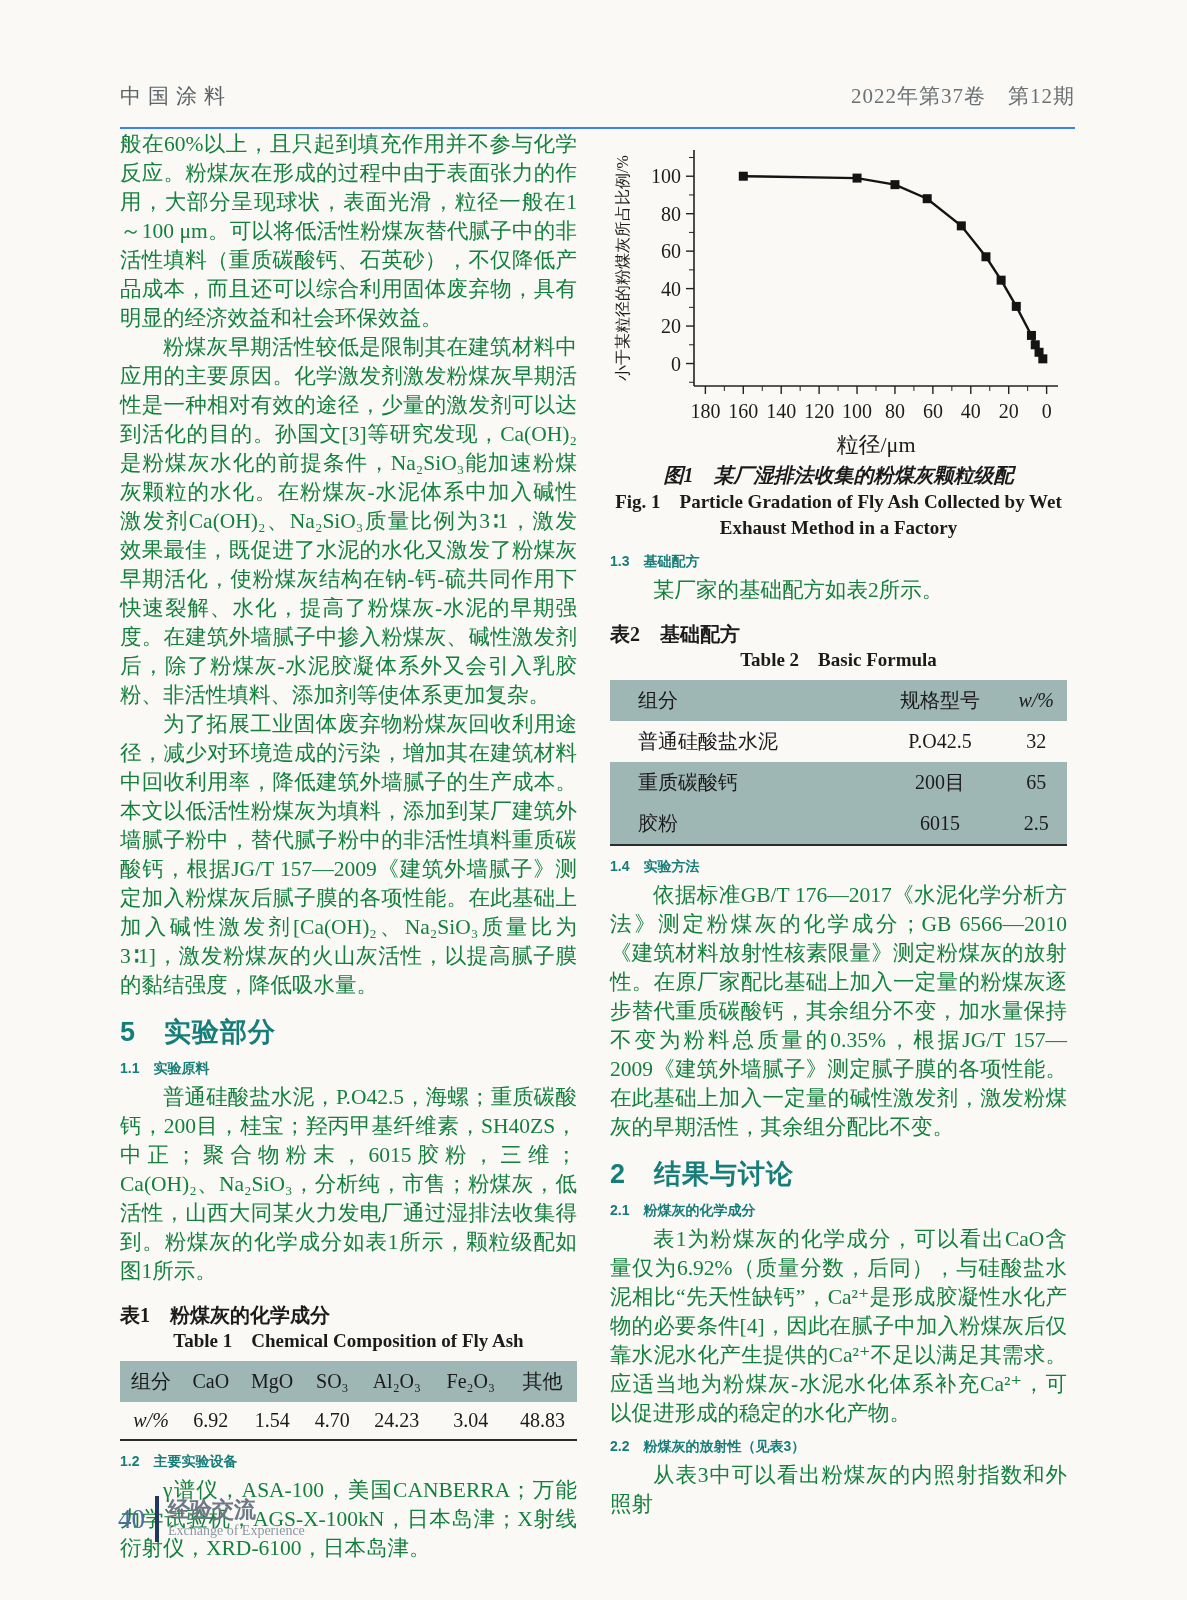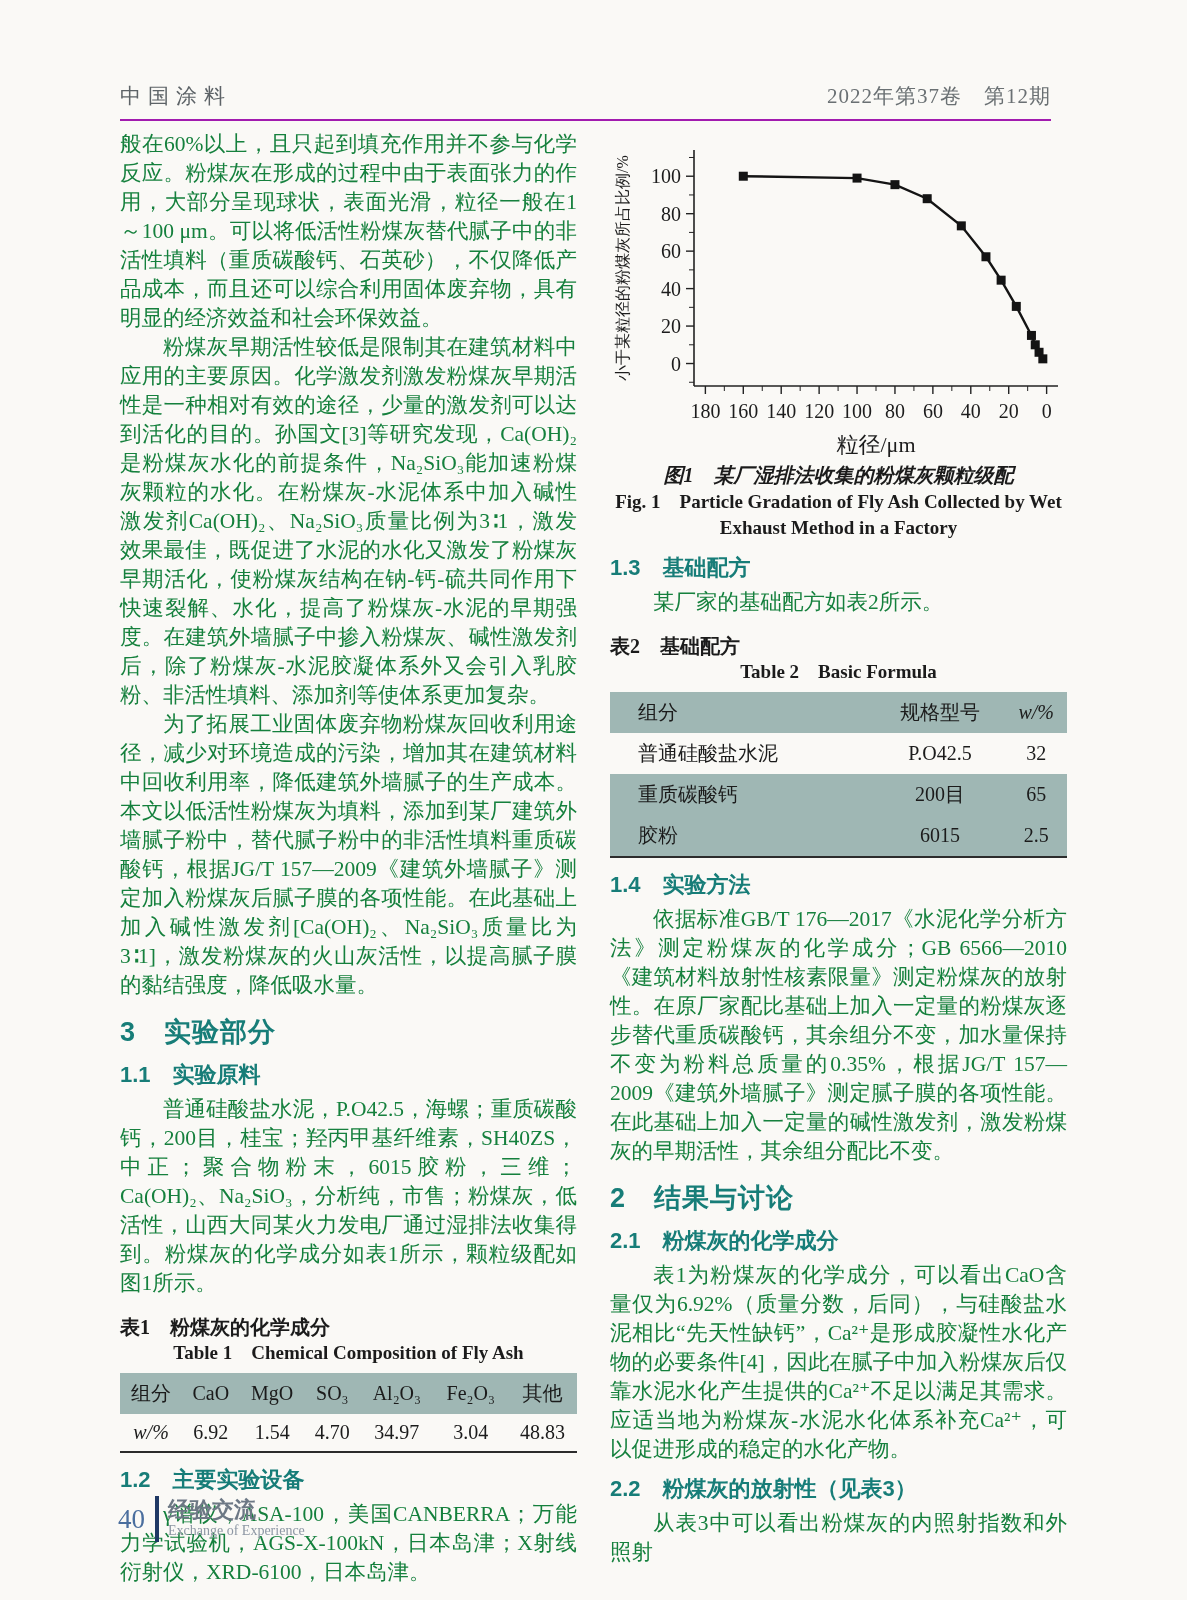--- a/index.html
+++ b/index.html
@@ -6,23 +6,23 @@
   html,body { width:1187px; height:1600px; }
   body {
     background:#f6f5f2;
     font-family:"Liberation Serif","DejaVu Serif",serif;
     color:#1b1b1b;
   }
   .page { position:relative; width:1187px; height:1600px; background:#faf9f6; overflow:hidden; }
 
   
   .page-header {
-    position:absolute; left:120px; right:136px; top:82px;
+    position:absolute; left:120px; right:112px; top:82px;
     display:flex; justify-content:space-between; align-items:flex-end;
-    border-bottom:2px solid #a21caf; padding-bottom:9px;
+    border-bottom:2px solid #3b82f6; padding-bottom:17px;
   }
   .journal-name { font-size:21px; color:#5d6367; letter-spacing:7px; }
   .issue-info   { font-size:21px; color:#6a7073; letter-spacing:1px; }
 
   
   .columns {
     position:absolute; left:120px; top:130px; width:947px;
     display:flex; gap:33px;
   }
   .col { width:457px; }
@@ -33,21 +33,21 @@
   }
   p.indent { text-indent:43px; }
 
   h1.sec {
     font-family:"Liberation Sans","DejaVu Sans",sans-serif;
     font-weight:bold; color:#177d78; font-size:27px;
     margin:14px 0 8px 0; letter-spacing:1px;
   }
   h2.subsec {
     font-family:"Liberation Sans","DejaVu Sans",sans-serif;
-    font-weight:bold; color:#177d78; font-size:22px;
+    font-weight:bold; color:#177d78; font-size:14px;
     margin:10px 0 5px 0;
   }
 
   
   .tbl-block { margin:16px 0 12px 0; }
   .tbl-cap-cn { text-align:left; font-weight:bold; font-size:20px; line-height:26px; }
   .tbl-cap-en { text-align:center; font-weight:bold; font-size:19px; line-height:26px; margin-bottom:7px; }
   table.data-table {
     width:100%; border-collapse:collapse; font-size:20px;
     border-bottom:2px solid #2c2c2c;
@@ -91,21 +91,21 @@
     <span class="issue-info">2022年第37卷　第12期</span>
   </div>
 
   <div class="columns">
 
     <div class="col">
       <p class="body-text">般在60%以上，且只起到填充作用并不参与化学反应。粉煤灰在形成的过程中由于表面张力的作用，大部分呈现球状，表面光滑，粒径一般在1～100 μm。可以将低活性粉煤灰替代腻子中的非活性填料（重质碳酸钙、石英砂），不仅降低产品成本，而且还可以综合利用固体废弃物，具有明显的经济效益和社会环保效益。</p>
       <p class="body-text indent">粉煤灰早期活性较低是限制其在建筑材料中应用的主要原因。化学激发剂激发粉煤灰早期活性是一种相对有效的途径，少量的激发剂可以达到活化的目的。孙国文[3]等研究发现，Ca(OH)₂是粉煤灰水化的前提条件，Na₂SiO₃能加速粉煤灰颗粒的水化。在粉煤灰-水泥体系中加入碱性激发剂Ca(OH)₂、Na₂SiO₃质量比例为3∶1，激发效果最佳，既促进了水泥的水化又激发了粉煤灰早期活化，使粉煤灰结构在钠-钙-硫共同作用下快速裂解、水化，提高了粉煤灰-水泥的早期强度。在建筑外墙腻子中掺入粉煤灰、碱性激发剂后，除了粉煤灰-水泥胶凝体系外又会引入乳胶粉、非活性填料、添加剂等使体系更加复杂。</p>
       <p class="body-text indent">为了拓展工业固体废弃物粉煤灰回收利用途径，减少对环境造成的污染，增加其在建筑材料中回收利用率，降低建筑外墙腻子的生产成本。本文以低活性粉煤灰为填料，添加到某厂建筑外墙腻子粉中，替代腻子粉中的非活性填料重质碳酸钙，根据JG/T 157—2009《建筑外墙腻子》测定加入粉煤灰后腻子膜的各项性能。在此基础上加入碱性激发剂[Ca(OH)₂、Na₂SiO₃质量比为3∶1]，激发粉煤灰的火山灰活性，以提高腻子膜的黏结强度，降低吸水量。</p>
 
-      <h1 class="sec">3　实验部分</h1>
+      <h1 class="sec">5　实验部分</h1>
       <h2 class="subsec">1.1　实验原料</h2>
       <p class="body-text indent">普通硅酸盐水泥，P.O42.5，海螺；重质碳酸钙，200目，桂宝；羟丙甲基纤维素，SH40ZS，中正；聚合物粉末，6015胶粉，三维；Ca(OH)₂、Na₂SiO₃，分析纯，市售；粉煤灰，低活性，山西大同某火力发电厂通过湿排法收集得到。粉煤灰的化学成分如表1所示，颗粒级配如图1所示。</p>
 
       <div class="tbl-block">
         <div class="tbl-cap-cn">表1　粉煤灰的化学成分</div>
         <div class="tbl-cap-en">Table 1　Chemical Composition of Fly Ash</div>
         <table class="data-table t1">
           <thead>
             <tr>
               <th>组分</th>
@@ -116,21 +116,21 @@
               <th>Fe₂O₃</th>
               <th>其他</th>
             </tr>
           </thead>
           <tbody>
             <tr>
               <td class="ital">w/%</td>
               <td>6.92</td>
               <td>1.54</td>
               <td>4.70</td>
-              <td>34.97</td>
+              <td>24.23</td>
               <td>3.04</td>
               <td>48.83</td>
             </tr>
           </tbody>
         </table>
       </div>
 
       <h2 class="subsec">1.2　主要实验设备</h2>
       <p class="body-text indent">γ谱仪，ASA-100，美国CANBERRA；万能力学试验机，AGS-X-100kN，日本岛津；X射线衍射仪，XRD-6100，日本岛津。</p>
     </div>

